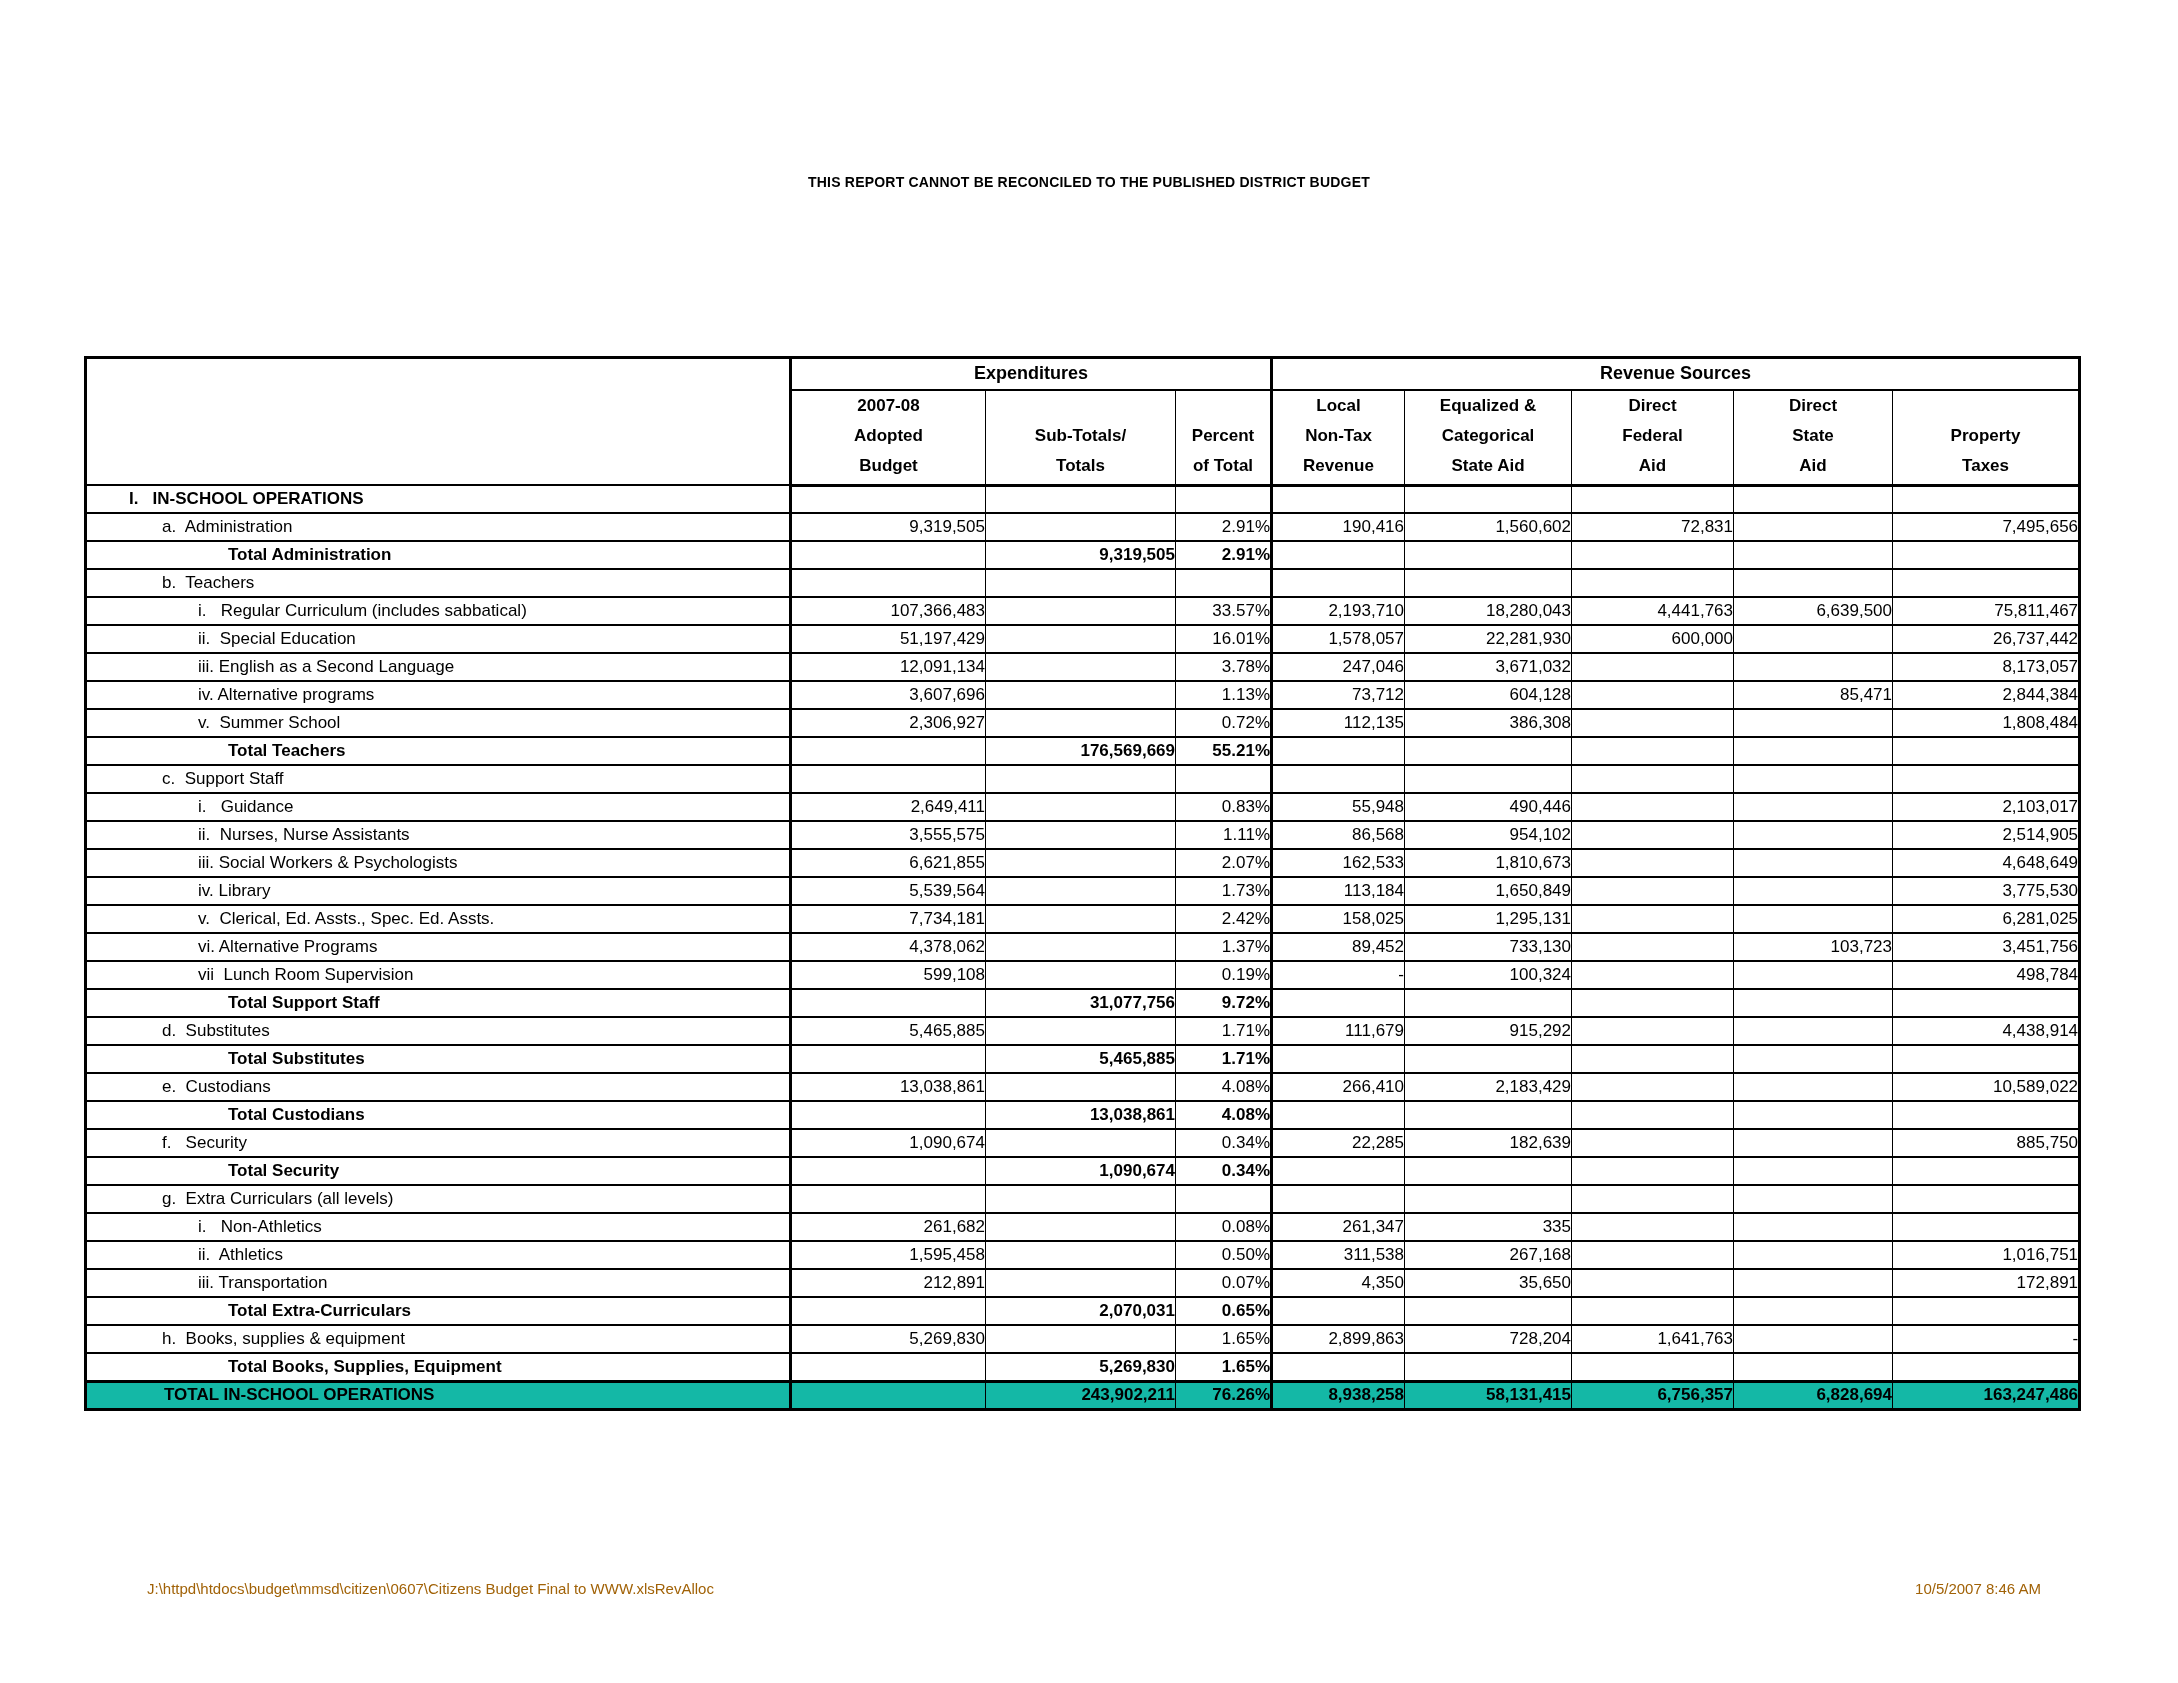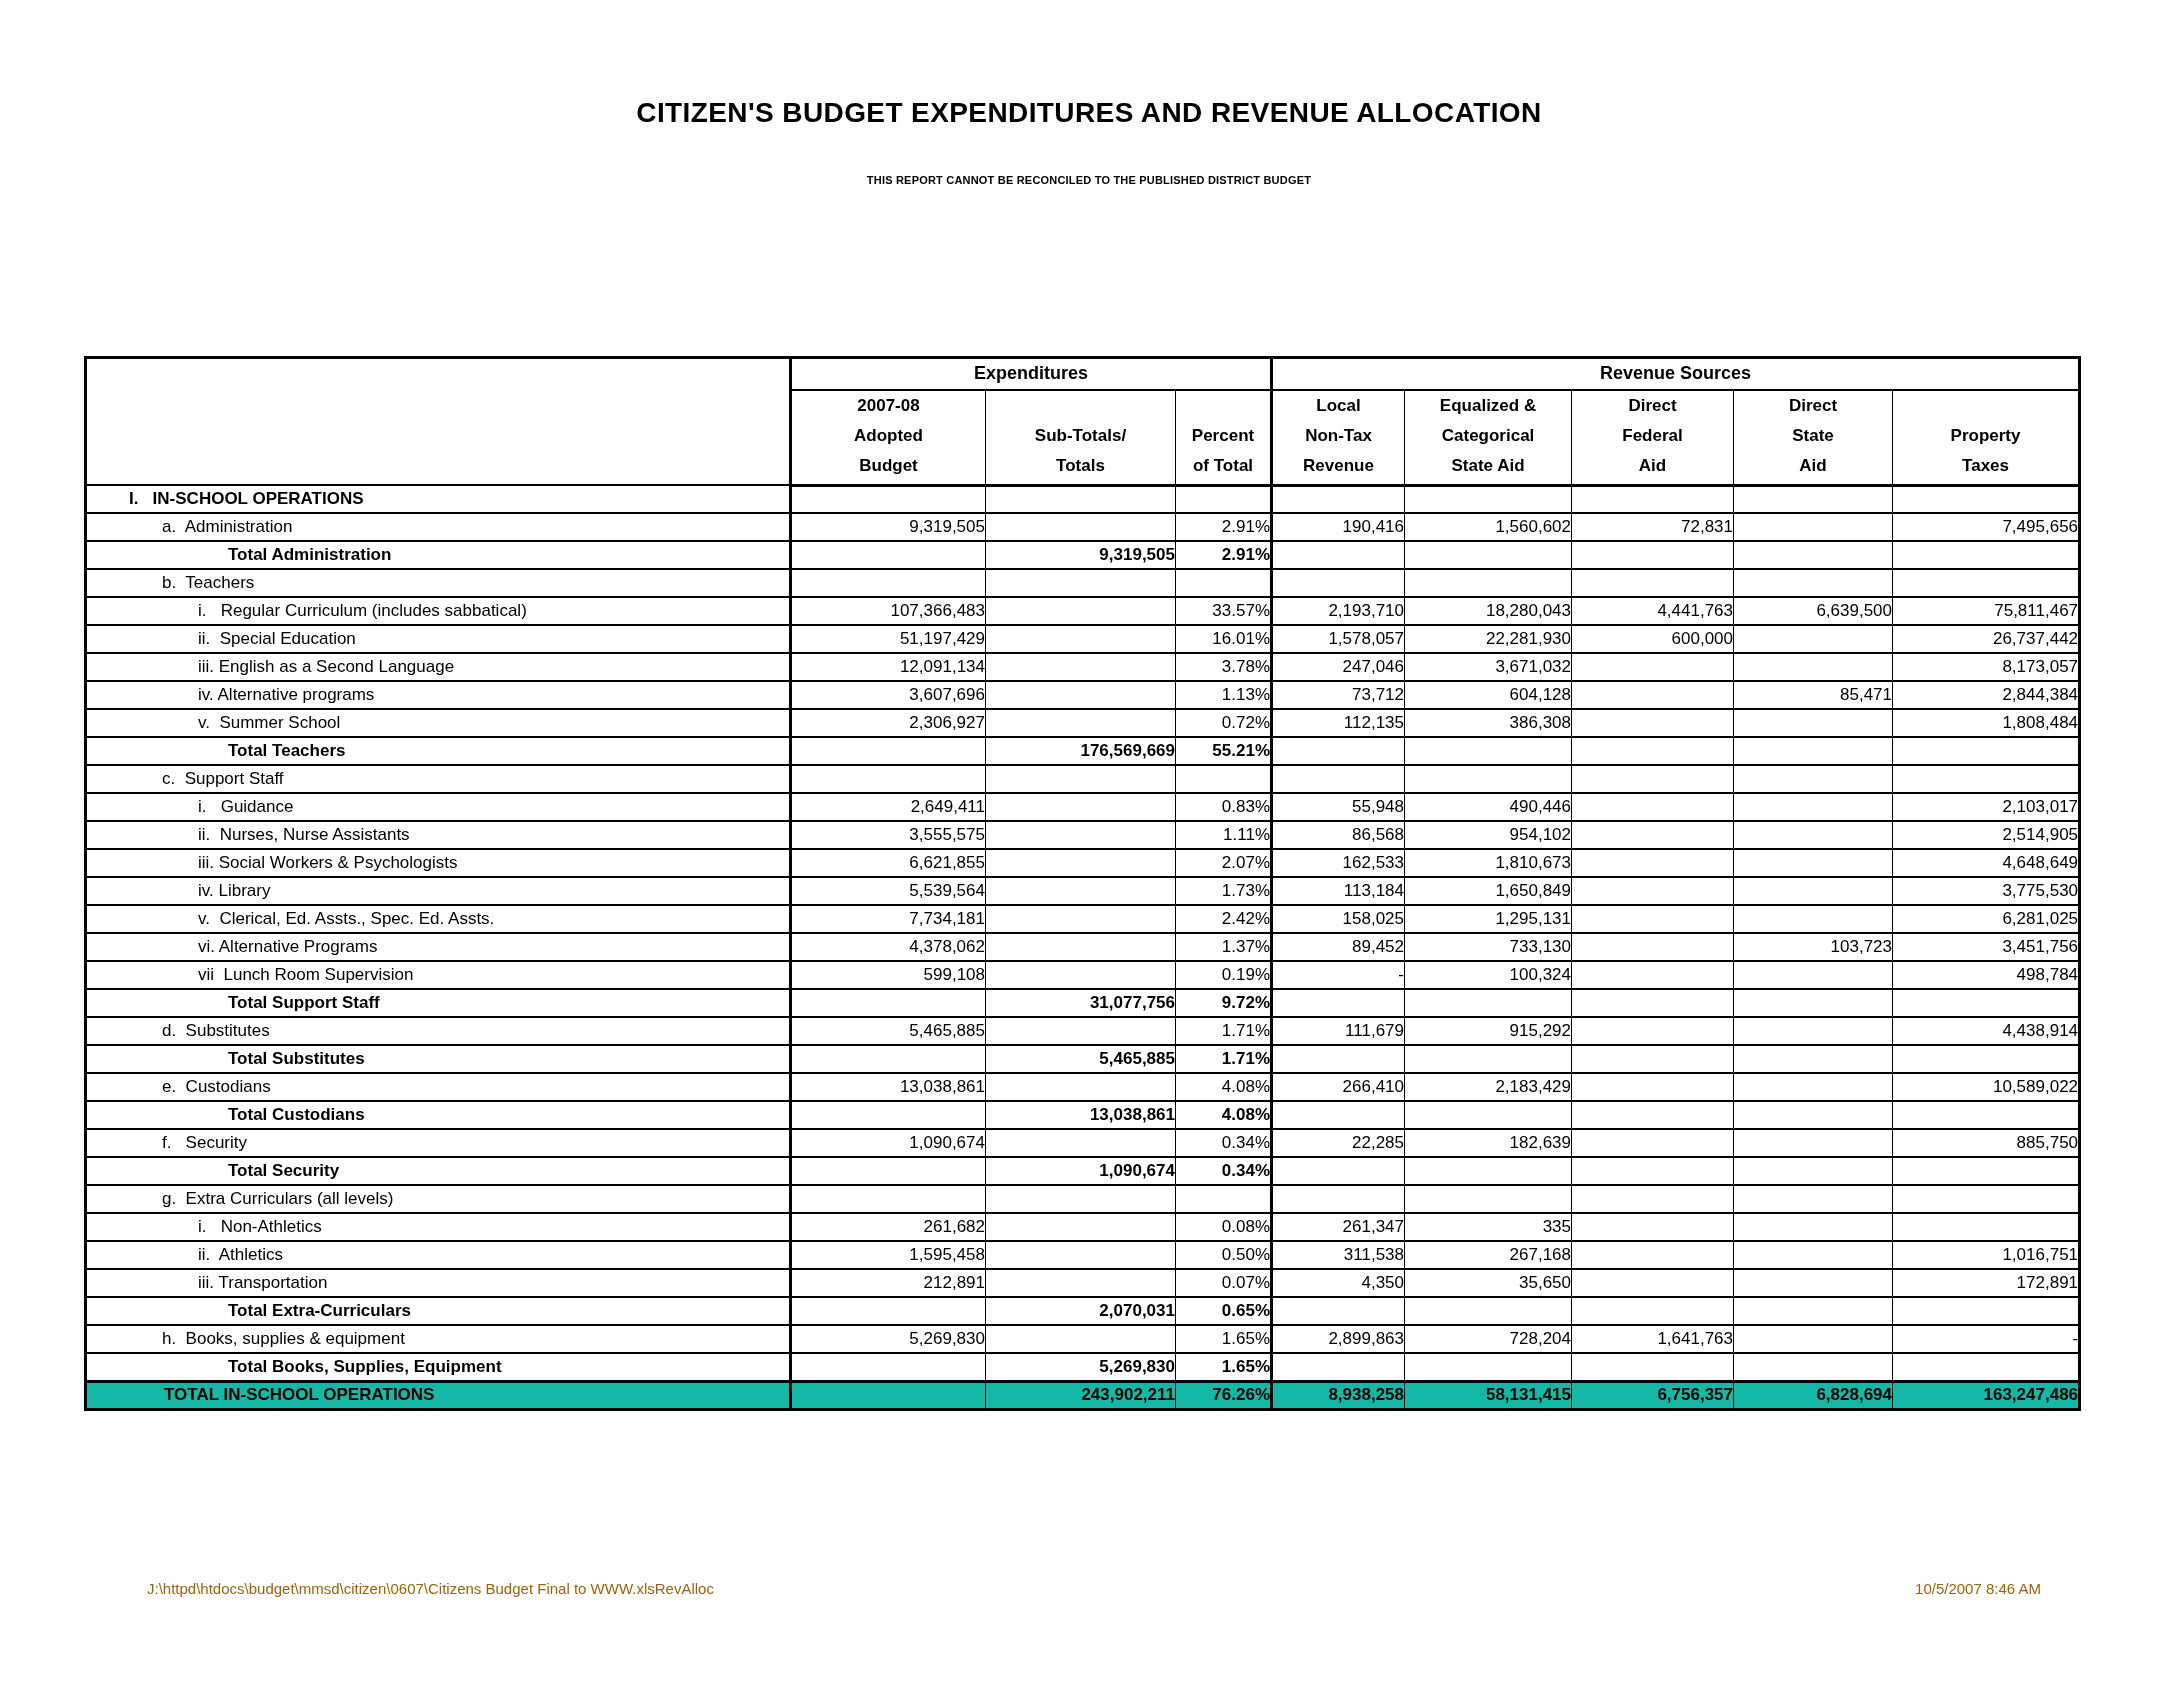--- a/index.html
+++ b/index.html
@@ -26,21 +26,21 @@
     font-size: 28px;
     font-weight: bold;
     letter-spacing: 0.4px;
   }
   .report-subtitle {
     position: absolute;
     top: 174px;
     left: 0;
     width: 2178px;
     text-align: center;
-    font-size: 11px;
+    font-size: 14px;
     font-weight: bold;
     letter-spacing: 0.2px;
   }
   table.budget {
     position: absolute;
     left: 84px;
     top: 356px;
     width: 1995px;
     border-collapse: collapse;
     table-layout: fixed;
@@ -115,21 +115,20 @@
     top: 1580px;
     font-size: 15px;
     color: #a16207;
   }
 </style>
 </head>
 <body>
 
 <div class="page">
 
-  <div class="report-title">CITIZEN'S BUDGET EXPENDITURES AND REVENUE ALLOCATION</div>
   <div class="report-subtitle">THIS REPORT CANNOT BE RECONCILED TO THE PUBLISHED DISTRICT BUDGET</div>
 
   <table class="budget">
     <colgroup>
       <col style="width:705px">
       <col style="width:195px">
       <col style="width:190px">
       <col style="width:96px">
       <col style="width:133px">
       <col style="width:167px">

